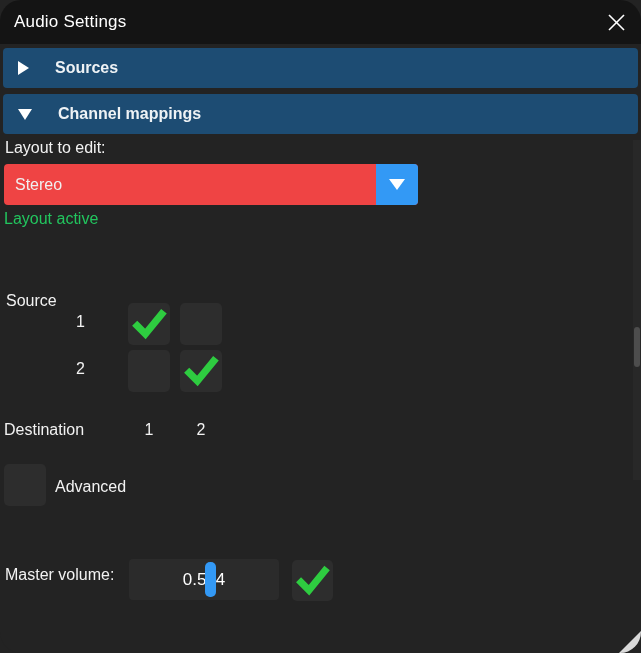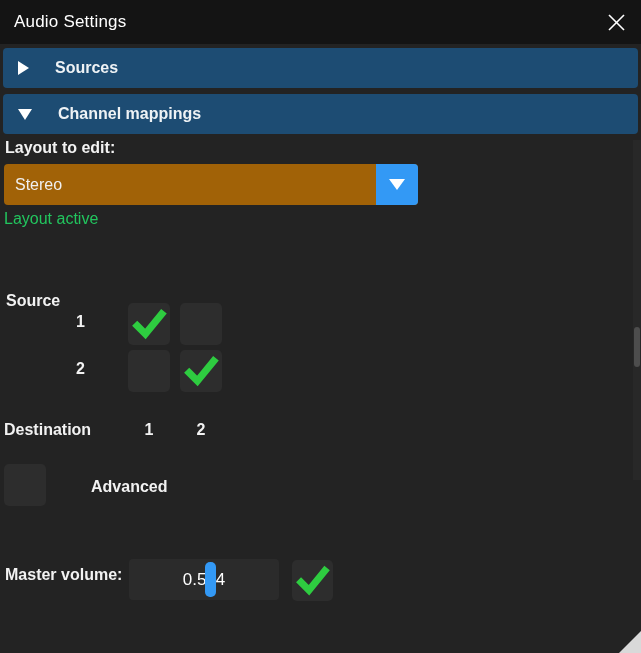--- a/index.html
+++ b/index.html
@@ -1,18 +1,18 @@
 <!DOCTYPE html>
 <html><head>
 <meta charset="utf-8">
 <style>
   html,body{margin:0;padding:0;background:#232323;}
   *{box-sizing:border-box;font-family:"Liberation Sans", sans-serif;}
   #window{
-    position:relative;width:641px;height:653px;background:#232323;overflow:hidden;
+    position:relative;width:641px;height:653px;background:#232323;overflow:hidden;border-radius:21px;
   }
   
   .titlebar{
     position:absolute;left:0;top:0;width:641px;height:44px;background:#141414;
     display:flex;align-items:center;
   }
   .titlebar .title{color:#ffffff;font-size:17px;margin-left:14px;letter-spacing:.2px;}
   .close-btn{
     position:absolute;right:8px;top:5px;width:34px;height:34px;
     display:flex;align-items:center;justify-content:center;cursor:pointer;background:transparent;border:0;
@@ -22,25 +22,25 @@
     position:absolute;left:3px;width:635px;height:40px;background:#1d4c73;
     border-radius:4px;display:flex;align-items:center;padding-left:15px;cursor:pointer;font-weight:bold;
   }
   .section-hdr .hdr-label{color:#eef2f5;font-size:16px;margin-left:26px;}
   .tri-right{width:0;height:0;border-top:7px solid transparent;border-bottom:7px solid transparent;border-left:11px solid #ffffff;}
   .tri-down{width:0;height:0;border-left:7px solid transparent;border-right:7px solid transparent;border-top:11px solid #ffffff;}
   #hdr-sources{top:48px;}
   #hdr-channel-mappings{top:94px;}
   #hdr-output-device{top:513px;height:41px;}
   
-  .plain-label{position:absolute;color:#f2f2f2;font-size:16px;font-weight:bold;}
+  .plain-label{position:absolute;color:#f2f2f2;font-size:16px;}
   #layout-to-edit-label{left:5px;top:139px;}
   .dropdown{
     position:absolute;left:4px;top:164px;width:414px;height:41px;border-radius:4px;
-    background:#a16207;display:flex;align-items:center;cursor:pointer;
+    background:#ef4444;display:flex;align-items:center;cursor:pointer;
   }
   .dropdown .dd-value{color:#f0f0f0;font-size:16px;margin-left:11px;flex:1;}
   .dropdown .dd-button{
     width:42px;height:41px;background:#3399f5;border-radius:0 4px 4px 0;
     display:flex;align-items:center;justify-content:center;
   }
   .dropdown .dd-button .tri-down{border-left-width:8px;border-right-width:8px;border-top-width:11px;}
   #layout-status{left:4px;top:210px;color:#22c55e;font-size:16px;position:absolute;}
   
   .checkbox{
@@ -54,21 +54,21 @@
   #row-label-2{left:55px;top:360px;width:30px;text-align:right;}
   #cb-r1c1{left:128px;top:303px;}
   #cb-r1c2{left:180px;top:303px;}
   #cb-r2c1{left:128px;top:350px;}
   #cb-r2c2{left:180px;top:350px;}
   #destination-label{left:4px;top:421px;}
   #col-label-1{left:128px;top:421px;width:42px;text-align:center;}
   #col-label-2{left:180px;top:421px;width:42px;text-align:center;}
   
   #cb-advanced{left:4px;top:464px;}
-  #advanced-label{left:55px;top:478px;margin-left:36px;}
+  #advanced-label{left:55px;top:478px;}
   
   #master-volume-label{left:5px;top:566px;}
   .slider{
     position:absolute;left:129px;top:559px;width:150px;height:41px;background:#2b2b2b;
     border-radius:4px;cursor:pointer;
   }
   .slider .slider-value{
     position:absolute;left:0;top:0;width:100%;height:100%;display:flex;align-items:center;
     justify-content:center;color:#ffffff;font-size:17px;
   }

